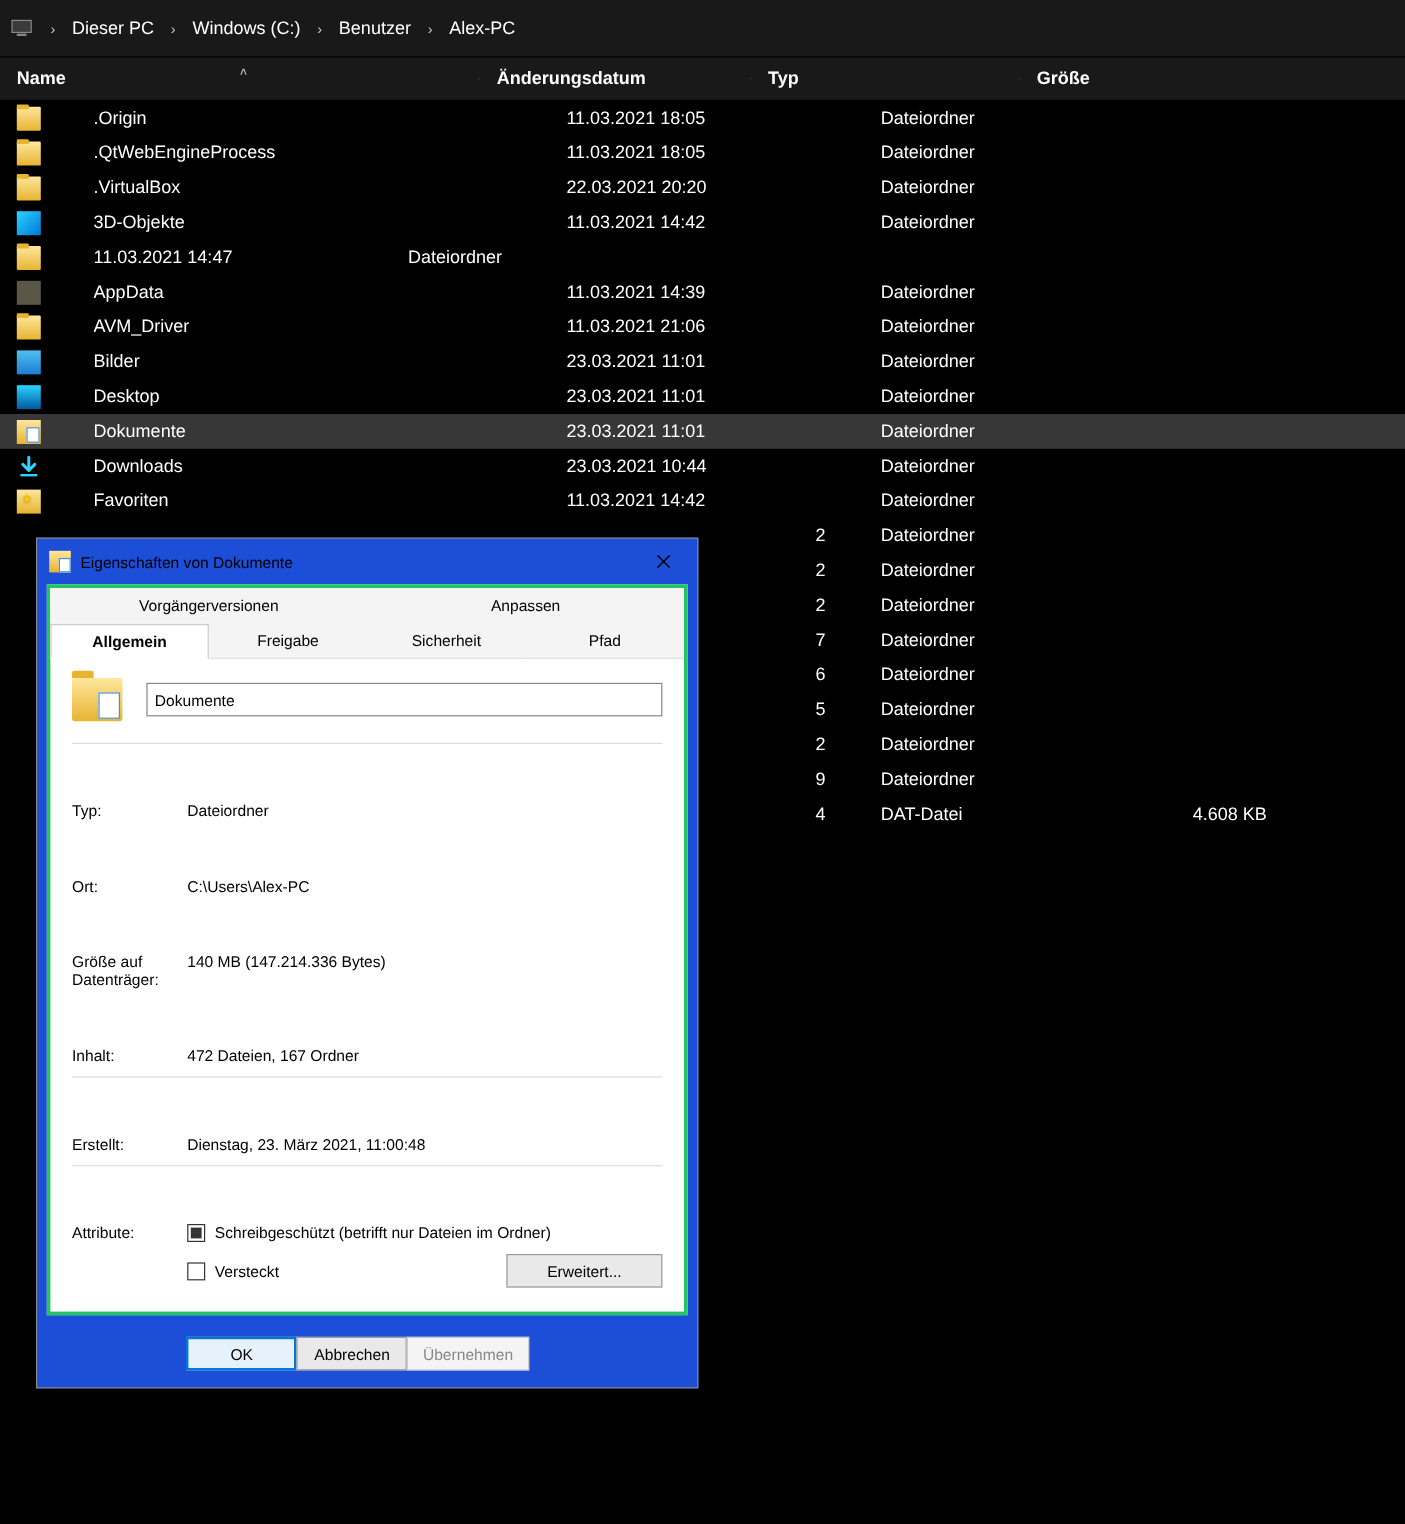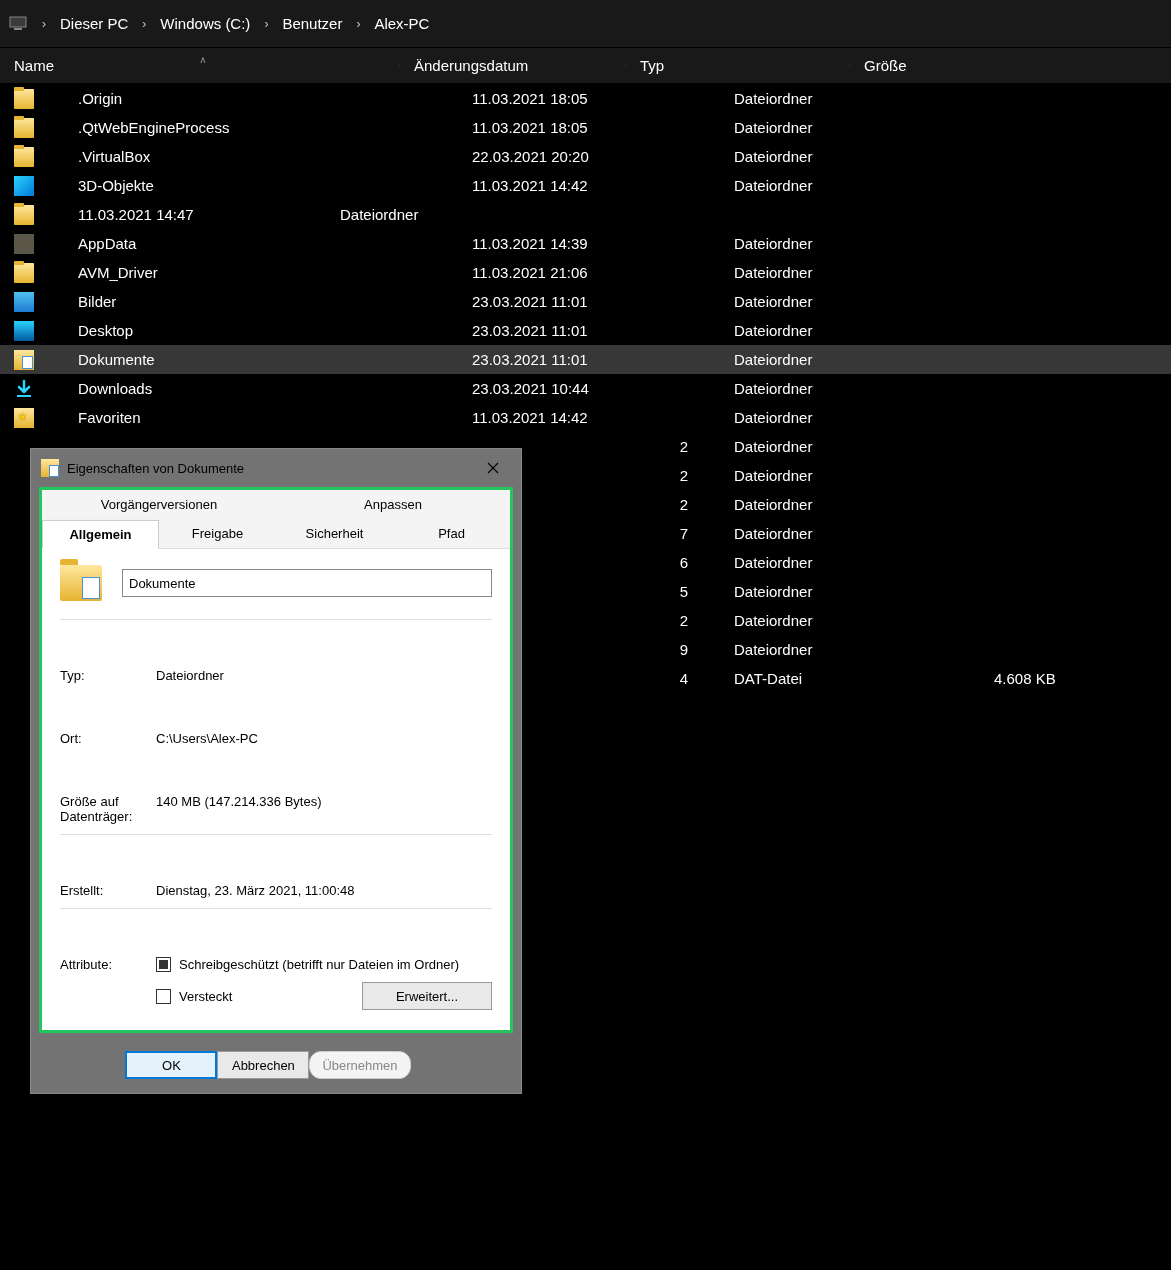--- a/index.html
+++ b/index.html
@@ -36,20 +36,21 @@
   }
   
   .col-headers {
     display: flex;
     height: 36px;
     align-items: center;
     background: #191919;
     border-bottom: 1px solid #000;
     font-size: 15px;
     color: #fff;
+    font-weight: bold;
   }
   .col-headers .col { padding-left: 14px; position: relative; }
   .col-headers .sep {
     position: absolute; right: 0; top: 8px; bottom: 8px;
     width: 1px; background: #444;
   }
   .col-name { width: 400px; }
   .col-date { width: 226px; }
   .col-type { width: 224px; }
   .col-size { flex: 1; }
@@ -88,22 +89,22 @@
   .ico-desktop { background: linear-gradient(#2bd3ff,#005a9e); }
   .ico-docs { background: linear-gradient(#ffe79e,#e6b431); position:relative; }
   .ico-docs::after { content:""; position:absolute; right:1px; bottom:1px; width:9px; height:11px; background:#fff; border:1px solid #4a90d9; }
   .ico-fav { background: linear-gradient(#ffe79e,#e6b431); }
   .ico-fav::after{content:"★";color:#ffcc00;font-size:10px;position:relative;top:-2px;left:4px;text-shadow:0 0 2px #996600;}
   
   .dialog {
     position: absolute;
     left: 30px;
     top: 448px;
-    width: 492px;
-    background: #737373;
+    width: 552px;
+    background: #1d4ed8;
     color: #000;
     border: 1px solid #888;
     box-shadow: 0 6px 30px rgba(0,0,0,.6);
     font-size: 13px;
   }
   .dlg-titlebar {
     display: flex;
     align-items: center;
     height: 38px;
     padding: 0 6px 0 10px;
@@ -186,21 +187,21 @@
     height: 28px;
     padding: 0 12px;
     min-width: 92px;
     background: #e9e9e9;
     border: 1px solid #999;
     font-family: inherit;
     font-size: 13px;
     cursor: pointer;
   }
   .btn.primary { border: 2px solid #0078d7; background:#e5f1fb; }
-  .btn.disabled { color:#888; border-color:#ccc; background:#f4f4f4; cursor:default;border-radius:12px; }
+  .btn.disabled { color:#888; border-color:#ccc; background:#f4f4f4; cursor:default; }
   .dlg-buttons {
     display:flex; justify-content:center; gap:0;
     padding: 10px 16px 14px 0;
   }
 </style>
 </head>
 <body>
 
 <div class="breadcrumb">
   <svg class="pc-icon" viewBox="0 0 20 20">
@@ -420,20 +421,24 @@
         <div class="lbl">Typ:</div>
         <div class="val">Dateiordner</div>
       </div>
       <div class="prop-row">
         <div class="lbl">Ort:</div>
         <div class="val">C:\Users\Alex-PC</div>
       </div>
       <div class="prop-row">
         <div class="lbl">Größe auf Datenträger:</div>
         <div class="val">140 MB (147.214.336 Bytes)</div>
+      </div>
+      <div class="prop-row">
+        <div class="lbl">Inhalt:</div>
+        <div class="val">472 Dateien, 167 Ordner</div>
       </div>
       <div class="prop-sep"></div>
       <div class="prop-row">
         <div class="lbl">Erstellt:</div>
         <div class="val">Dienstag, 23. März 2021, 11:00:48</div>
       </div>
       <div class="prop-sep"></div>
       <div class="prop-row" style="align-items:flex-start;">
         <div class="lbl">Attribute:</div>
         <div class="val">

